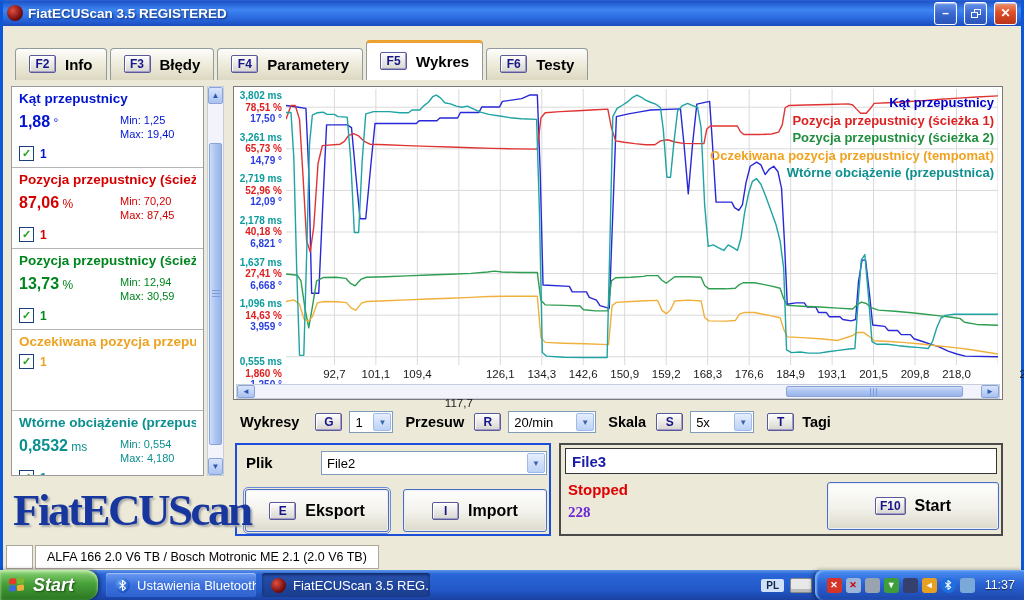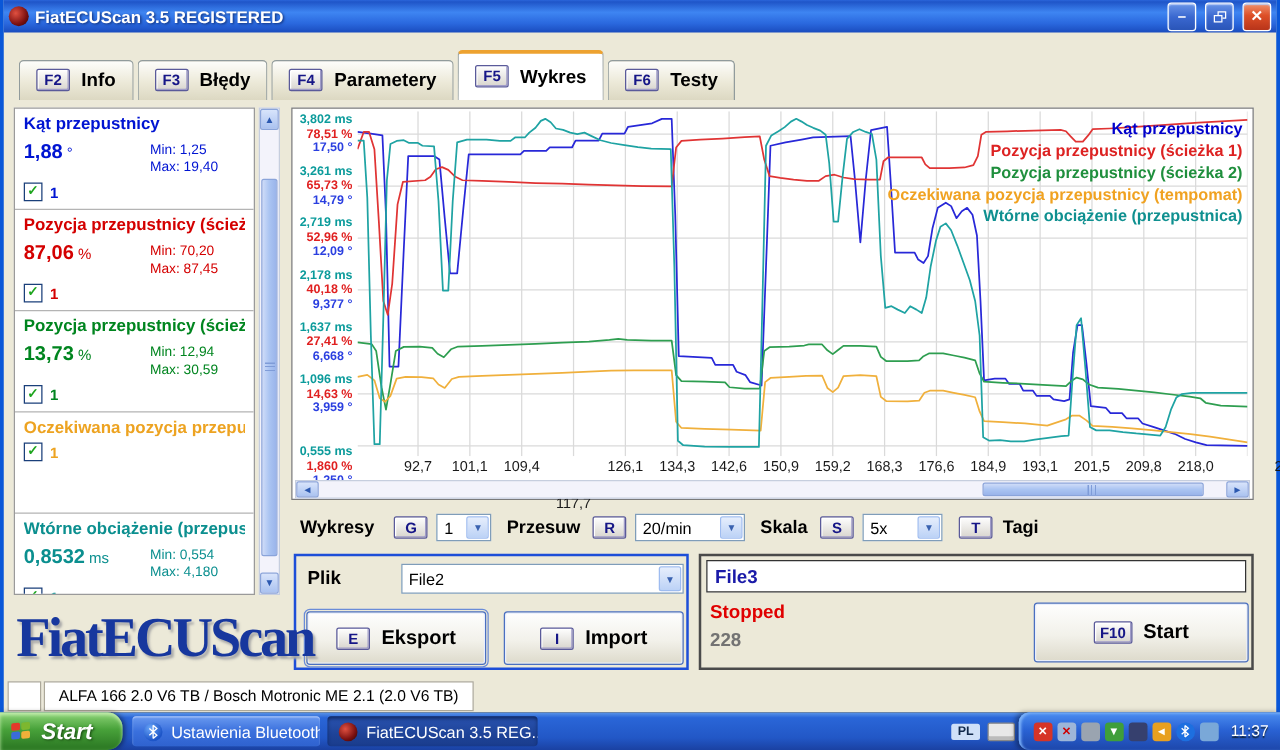--- a/index.html
+++ b/index.html
@@ -247,21 +247,21 @@
           <div style="color: rgb(42, 63, 224);">14,79 °</div>
         </div>
         <div class="ygroup" style="top: 84.4024px;">
           <div style="color: rgb(11, 155, 155);">2,719 ms</div>
           <div style="color: rgb(224, 32, 32);">52,96 %</div>
           <div style="color: rgb(42, 63, 224);">12,09 °</div>
         </div>
         <div class="ygroup" style="top: 125.996px;">
           <div style="color: rgb(11, 155, 155);">2,178 ms</div>
           <div style="color: rgb(224, 32, 32);">40,18 %</div>
-          <div style="color: rgb(42, 63, 224);">9,377 °</div>
+          <div style="color: rgb(42, 63, 224);">6,821 °</div>
         </div>
         <div class="ygroup" style="top: 167.589px;">
           <div style="color: rgb(11, 155, 155);">1,637 ms</div>
           <div style="color: rgb(224, 32, 32);">27,41 %</div>
           <div style="color: rgb(42, 63, 224);">6,668 °</div>
         </div>
         <div class="ygroup" style="top: 209.182px;">
           <div style="color: rgb(11, 155, 155);">1,096 ms</div>
           <div style="color: rgb(224, 32, 32);">14,63 %</div>
           <div style="color: rgb(42, 63, 224);">3,959 °</div>
@@ -375,21 +375,21 @@
     </div>
     <div class="xpbtn btn-import">
       <span class="key">I</span>
       <span>Import</span>
     </div>
   </div>
 
   <div class="groupR">
     <div class="file3box">File3</div>
     <div class="rec-status" id="recstatus" style="color: rgb(224, 0, 0);">Stopped</div>
-    <div class="rec-counter" id="reccounter" style="color: #737373;">228</div>
+    <div class="rec-counter" id="reccounter" style="color: #6d28d9; font-family: Liberation Serif, serif;">228</div>
     <div class="xpbtn btn-start">
       <span class="key">F10</span>
       <span>Start</span>
     </div>
   </div>
 
   <div class="logo">FiatECUScan</div>
 
   <div class="statusbar">
     <div class="statuscell c1"></div>

